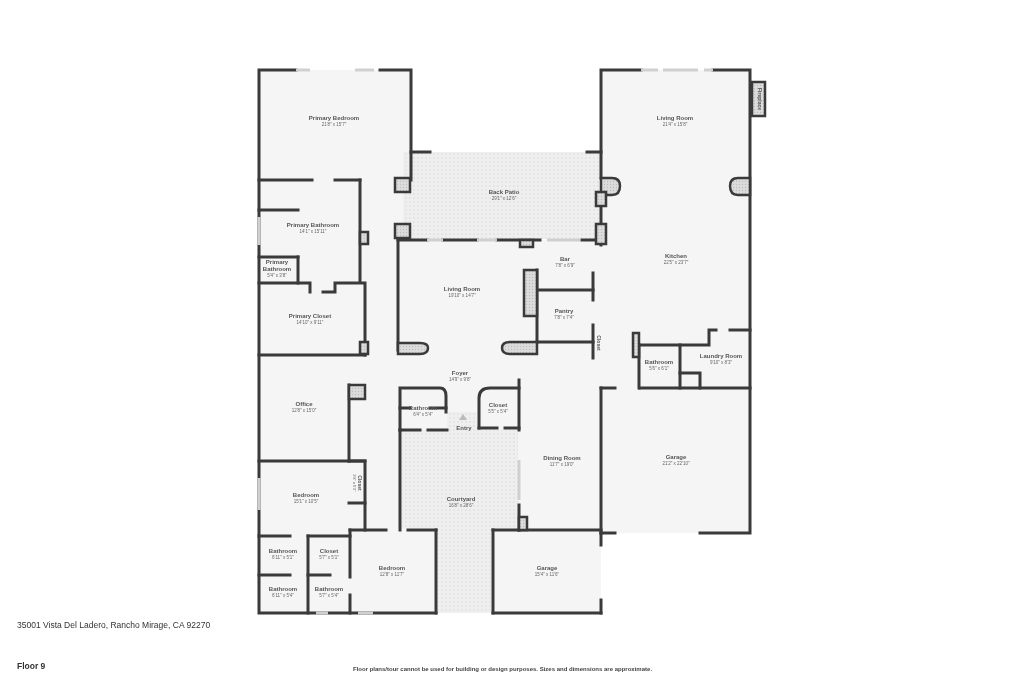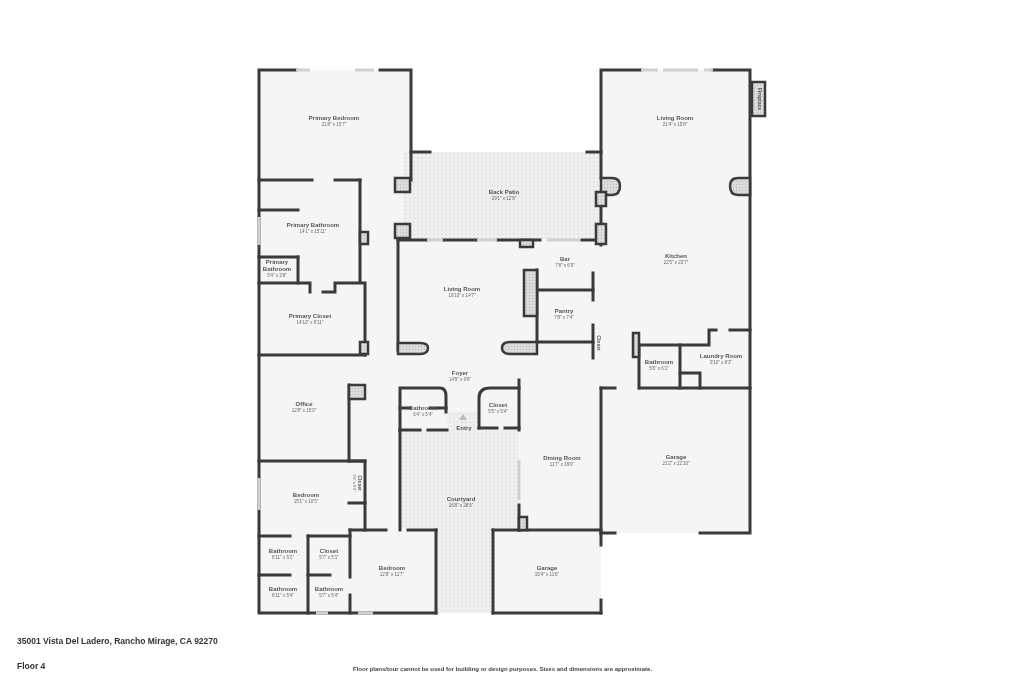--- a/index.html
+++ b/index.html
@@ -2,21 +2,21 @@
 <html><head>
 <meta charset="utf-8">
 <style>
   html,body{margin:0;padding:0;background:#ffffff;}
   body{width:1024px;height:683px;position:relative;overflow:hidden;font-family:"Liberation Sans","DejaVu Sans",sans-serif;}
   #plan{position:absolute;left:0;top:0;width:1024px;height:683px;}
   .room-label{position:absolute;text-align:center;transform:translate(-50%,-50%);white-space:nowrap;line-height:1.15;}
   .room-name{font-size:6px;font-weight:bold;color:#555;display:block;}
   .room-dim{font-size:4.5px;color:#666;display:block;}
   .vert{transform:translate(-50%,-50%) rotate(90deg);}
-  .footer-address{position:absolute;left:17px;top:636px;font-size:8.5px;font-weight:bold;color:#333;}
+  .footer-address{position:absolute;left:17px;top:620px;font-size:8.5px;font-weight:normal;color:#333;}
   .footer-floor{position:absolute;left:17px;top:661px;font-size:8.5px;font-weight:bold;color:#333;}
   .footer-disclaimer{position:absolute;left:353px;top:666px;font-size:6px;font-weight:bold;color:#444;}
 </style>
 </head>
 <body>
 
 <svg id="plan" viewBox="0 0 1024 683" xmlns="http://www.w3.org/2000/svg">
   <defs>
     <pattern id="tile" width="4" height="4" patternUnits="userSpaceOnUse">
       <rect width="4" height="4" fill="#efefef"></rect>
@@ -272,14 +272,14 @@
 <div class="room-label" style="left:392px;top:571px;">
     <span class="room-name">Bedroom</span>
     <span class="room-dim">12'8" x 11'7"</span>
   </div>
 <div class="room-label" style="left:547px;top:571px;">
     <span class="room-name">Garage</span>
     <span class="room-dim">15'4" x 11'6"</span>
   </div>
 
 <div class="footer-address">35001 Vista Del Ladero, Rancho Mirage, CA 92270</div>
-<div class="footer-floor">Floor 4</div>
+<div class="footer-floor">Floor 9</div>
 <div class="footer-disclaimer">Floor plans/tour cannot be used for building or design purposes. Sizes and dimensions are approximate.</div>
 
 </body></html>

